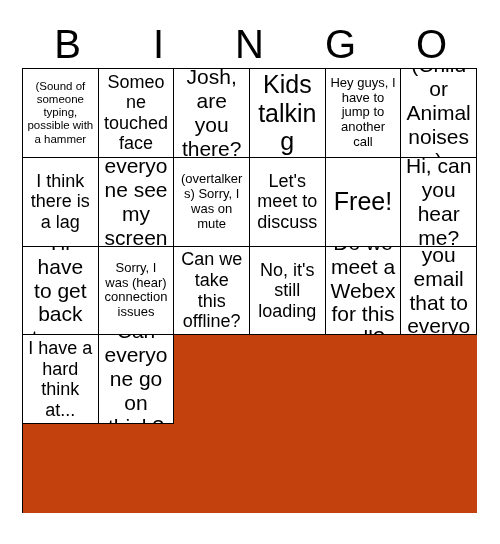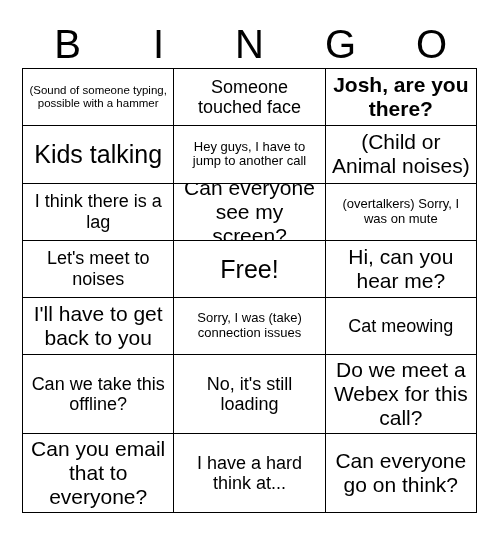--- a/index.html
+++ b/index.html
@@ -41,21 +41,21 @@
     letter-spacing: 0;
     color: #000000;
   }
   .grid {
     position: absolute;
     left: 22px;
     top: 68px;
     width: 455px;
     height: 445px;
     display: grid;
-    grid-template-columns: repeat(3, 1fr);
+    grid-template-columns: repeat(6, 1fr);
     grid-template-rows: repeat(5, 1fr);
     border-top: 1px solid #000000;
     border-left: 1px solid #000000;
     box-sizing: border-box;
     background: #c2410c;
   }
   .cell {
     border-right: 1px solid #000000;
     border-bottom: 1px solid #000000;
     box-sizing: border-box;
@@ -73,21 +73,21 @@
     line-height: 1.14;
     word-wrap: break-word;
     overflow-wrap: break-word;
     hyphens: none;
   }
   
   .fs-xs  .cell-text { font-size: 11.5px; }
   .fs-sm  .cell-text { font-size: 13px; }
   .fs-md  .cell-text { font-size: 21px; }
   .fs-lg  .cell-text { font-size: 18px; }
-  .fs-xl  .cell-text { font-size: 21px; font-weight: bold; }
+  .fs-xl  .cell-text { font-size: 21px; }
   .fs-xxl .cell-text { font-size: 25px; }
 </style>
 </head>
 <body>
 
 <div class="card">
 
   <div class="header-row">
       <div class="header-letter">B</div>
       <div class="header-letter">I</div>
@@ -118,36 +118,33 @@
       <div class="cell fs-lg">
         <span class="cell-text">I think there is a lag</span>
       </div>
       <div class="cell fs-md">
         <span class="cell-text">Can everyone see my screen?</span>
       </div>
       <div class="cell fs-sm">
         <span class="cell-text">(overtalkers) Sorry, I was on mute</span>
       </div>
       <div class="cell fs-lg">
-        <span class="cell-text">Let's meet to noises</span>
+        <span class="cell-text">Let's meet to discuss</span>
       </div>
       <div class="cell fs-xxl">
         <span class="cell-text">Free!</span>
       </div>
       <div class="cell fs-md">
         <span class="cell-text">Hi, can you hear me?</span>
       </div>
       <div class="cell fs-md">
         <span class="cell-text">I'll have to get back to you</span>
       </div>
       <div class="cell fs-sm">
-        <span class="cell-text">Sorry, I was (take) connection issues</span>
-      </div>
-      <div class="cell fs-lg">
-        <span class="cell-text">Cat meowing</span>
+        <span class="cell-text">Sorry, I was (hear) connection issues</span>
       </div>
       <div class="cell fs-lg">
         <span class="cell-text">Can we take this offline?</span>
       </div>
       <div class="cell fs-lg">
         <span class="cell-text">No, it's still loading</span>
       </div>
       <div class="cell fs-md">
         <span class="cell-text">Do we meet a Webex for this call?</span>
       </div>

